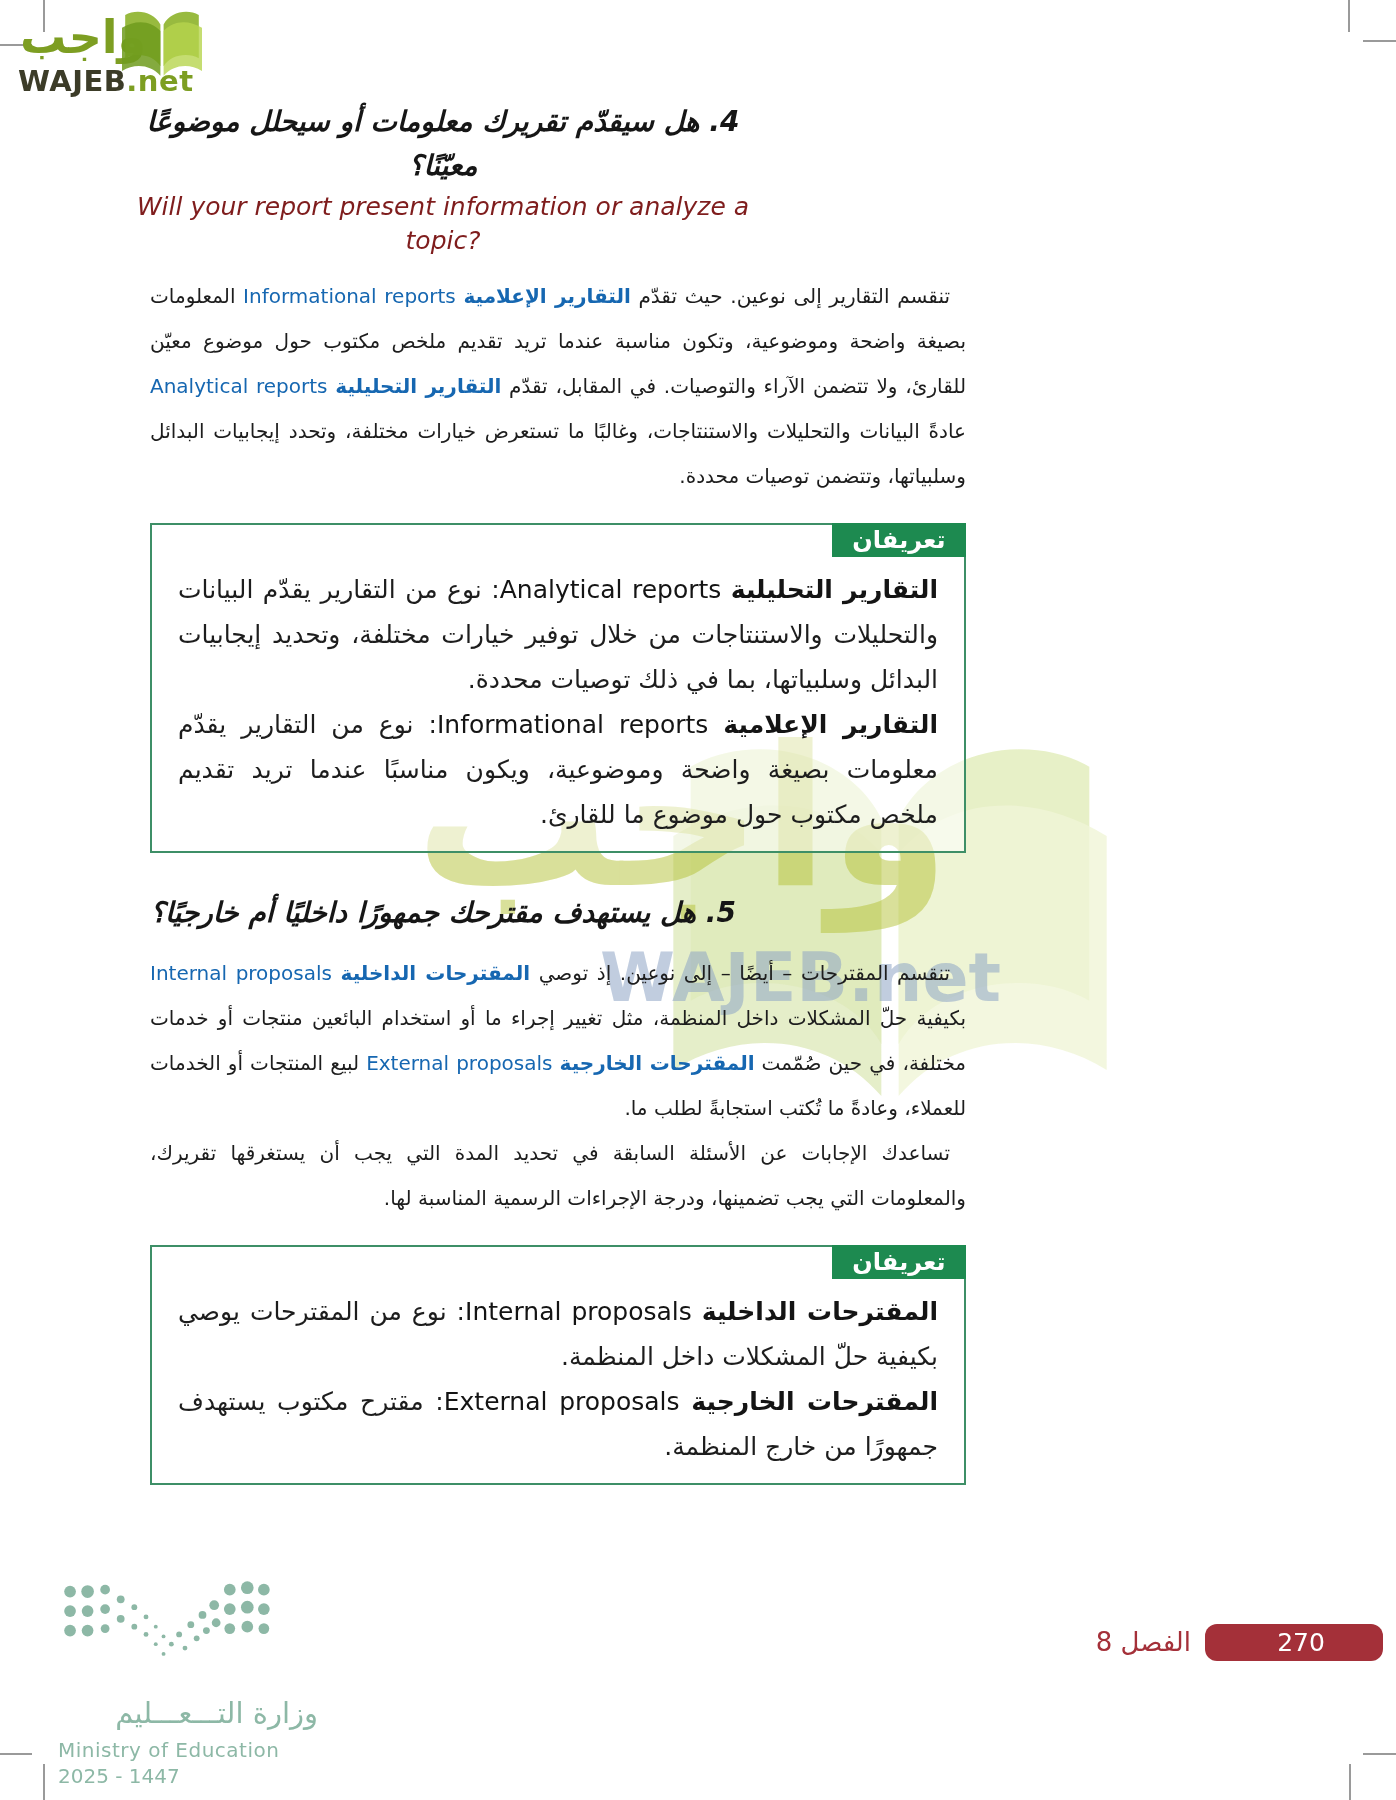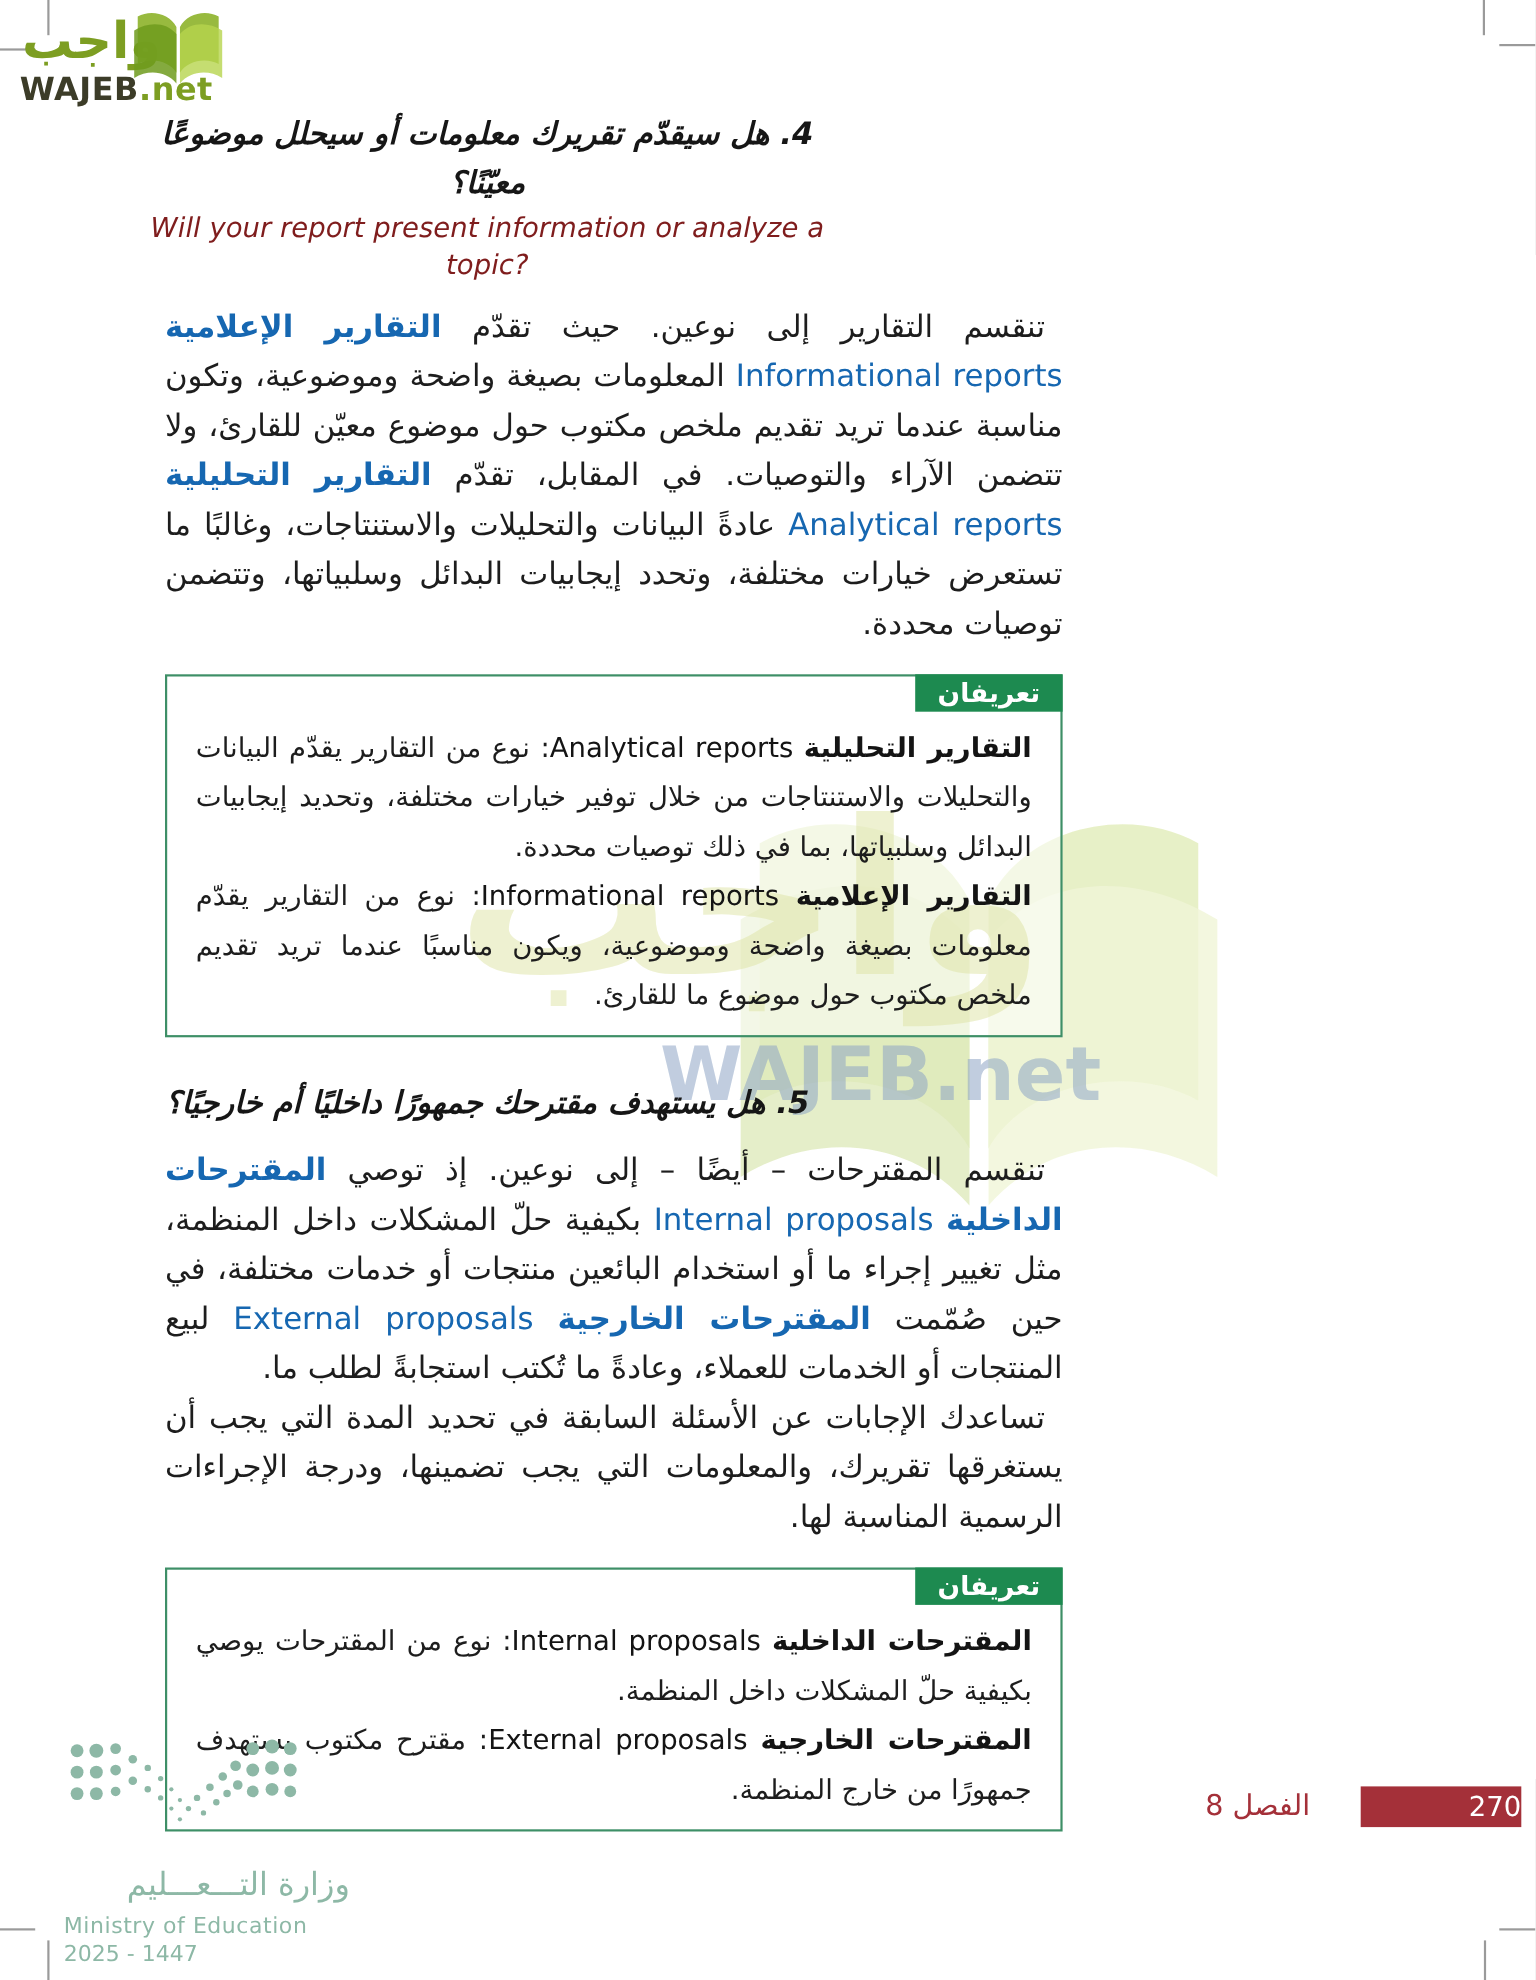--- a/index.html
+++ b/index.html
@@ -17,21 +17,21 @@
   .wajeb-logo .ar{position:absolute;left:8px;top:4px;font-size:46px;font-weight:700;color:#7d9e22;}
   .wajeb-logo .latin{position:absolute;left:6px;top:58px;font-size:29px;font-weight:800;color:#3c3c28;letter-spacing:0.5px;}
   .wajeb-logo .latin .tld{color:#7d9e22;}
   .wajeb-logo svg{position:absolute;left:102px;top:0px;}
   
   .content{position:absolute;left:150px;top:100px;width:816px;direction:rtl;z-index:2;}
   .section-heading{text-align:center;margin-left:-20px;margin-right:210px;direction:rtl;font-style:italic;}
   .section-heading.second{margin-top:34px;}
   .h-ar{font-size:28px;font-weight:700;color:#161616;margin:0;line-height:44px;}
   .h-en{font-size:25px;color:#7f1d1d;margin:2px 0 0;direction:ltr;line-height:34px;}
-  .p-body{font-size:28px;line-height:45px;text-align:justify;color:#1d1d1d;margin:16px 0 0;text-indent:16px;}
+  .p-body{font-size:20px;line-height:45px;text-align:justify;color:#1d1d1d;margin:16px 0 0;text-indent:16px;}
   .run-n{}
   .run-ar-term{color:#1667b1;font-weight:700;}
   .run-en-term{color:#1667b1;}
   .run-def-term{font-weight:700;color:#141414;}
   .run-def-en{color:#141414;}
   
   .def-box{position:relative;border:2px solid #3e8f67;margin:24px 0 38px;padding:42px 26px 14px;background:rgba(255,255,255,0.55);}
   .def-tab{position:absolute;top:-2px;right:-2px;width:134px;height:34px;line-height:34px;
            background:#1d8a50;color:#ffffff;text-align:center;font-size:24px;font-weight:700;}
   .def-entry{font-size:25px;line-height:45px;text-align:justify;color:#1d1d1d;margin:0;}
@@ -40,22 +40,22 @@
   .watermark .wm-book{position:absolute;left:230px;top:0;opacity:0.38;}
   .watermark .wm-ar{position:absolute;left:15px;top:20px;font-size:195px;font-weight:700;color:#b5c237;opacity:0.5;line-height:1;}
   .watermark .wm-latin{position:absolute;left:200px;top:238px;font-size:68px;font-weight:800;color:#8fa6c6;opacity:0.55;}
   .watermark .wm-latin .tld{font-weight:700;}
   
   .ministry{position:absolute;left:58px;top:1576px;width:260px;color:#8db8a6;z-index:2;}
   .ministry .name-ar{font-size:29px;margin-top:4px;direction:rtl;text-align:right;}
   .ministry .name-en{font-size:20px;margin-top:8px;letter-spacing:0.5px;}
   .ministry .years{font-size:20px;margin-top:2px;}
   .chapter-label{position:absolute;top:1627px;right:205px;color:#a43039;font-size:26px;direction:rtl;z-index:2;}
-  .page-badge{position:absolute;top:1624px;right:13px;width:146px;height:37px;background:#a43039;border-radius:0;
-              color:#ffffff;font-size:25px;display:flex;align-items:center;justify-content:flex-end;
+  .page-badge{position:absolute;top:1624px;right:13px;width:178px;height:37px;background:#a43039;border-radius:12px;
+              color:#ffffff;font-size:25px;display:flex;align-items:center;justify-content:center;
               padding-left:14px;box-sizing:border-box;z-index:2;}
 </style>
 </head>
 <body>
 
 <div class="page">
 
   <div class="crop" style="left:43px;top:0;width:2px;height:32px"></div>
   <div class="crop" style="left:0;top:44px;width:32px;height:2px"></div>
   <div class="crop" style="left:1348px;top:0;width:2px;height:32px"></div>

